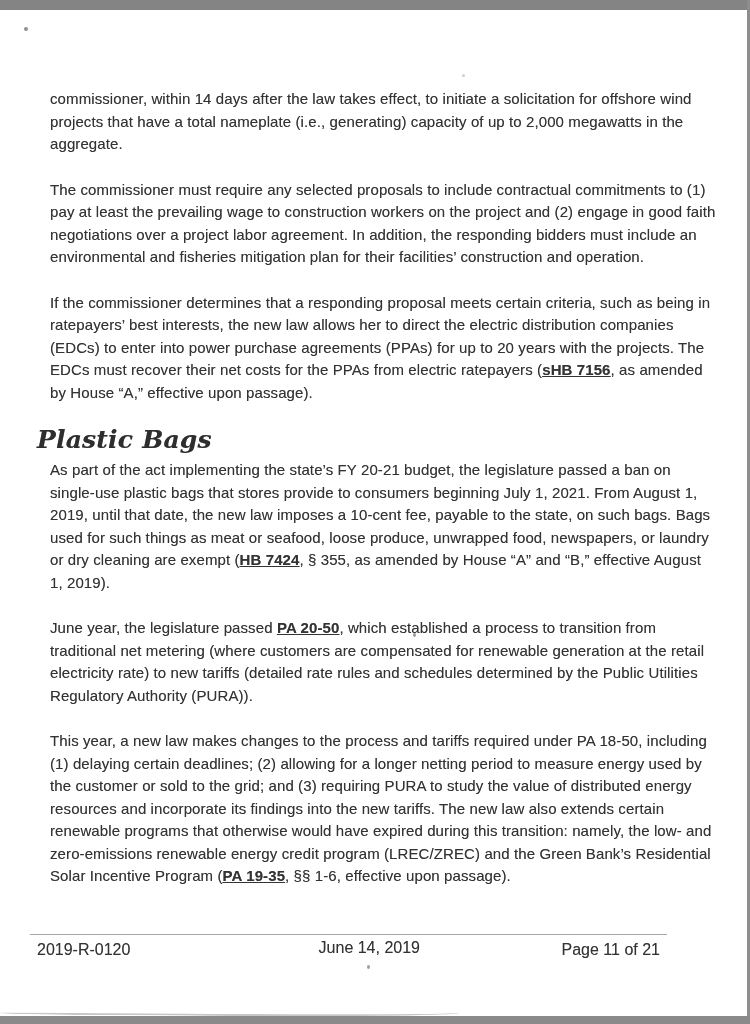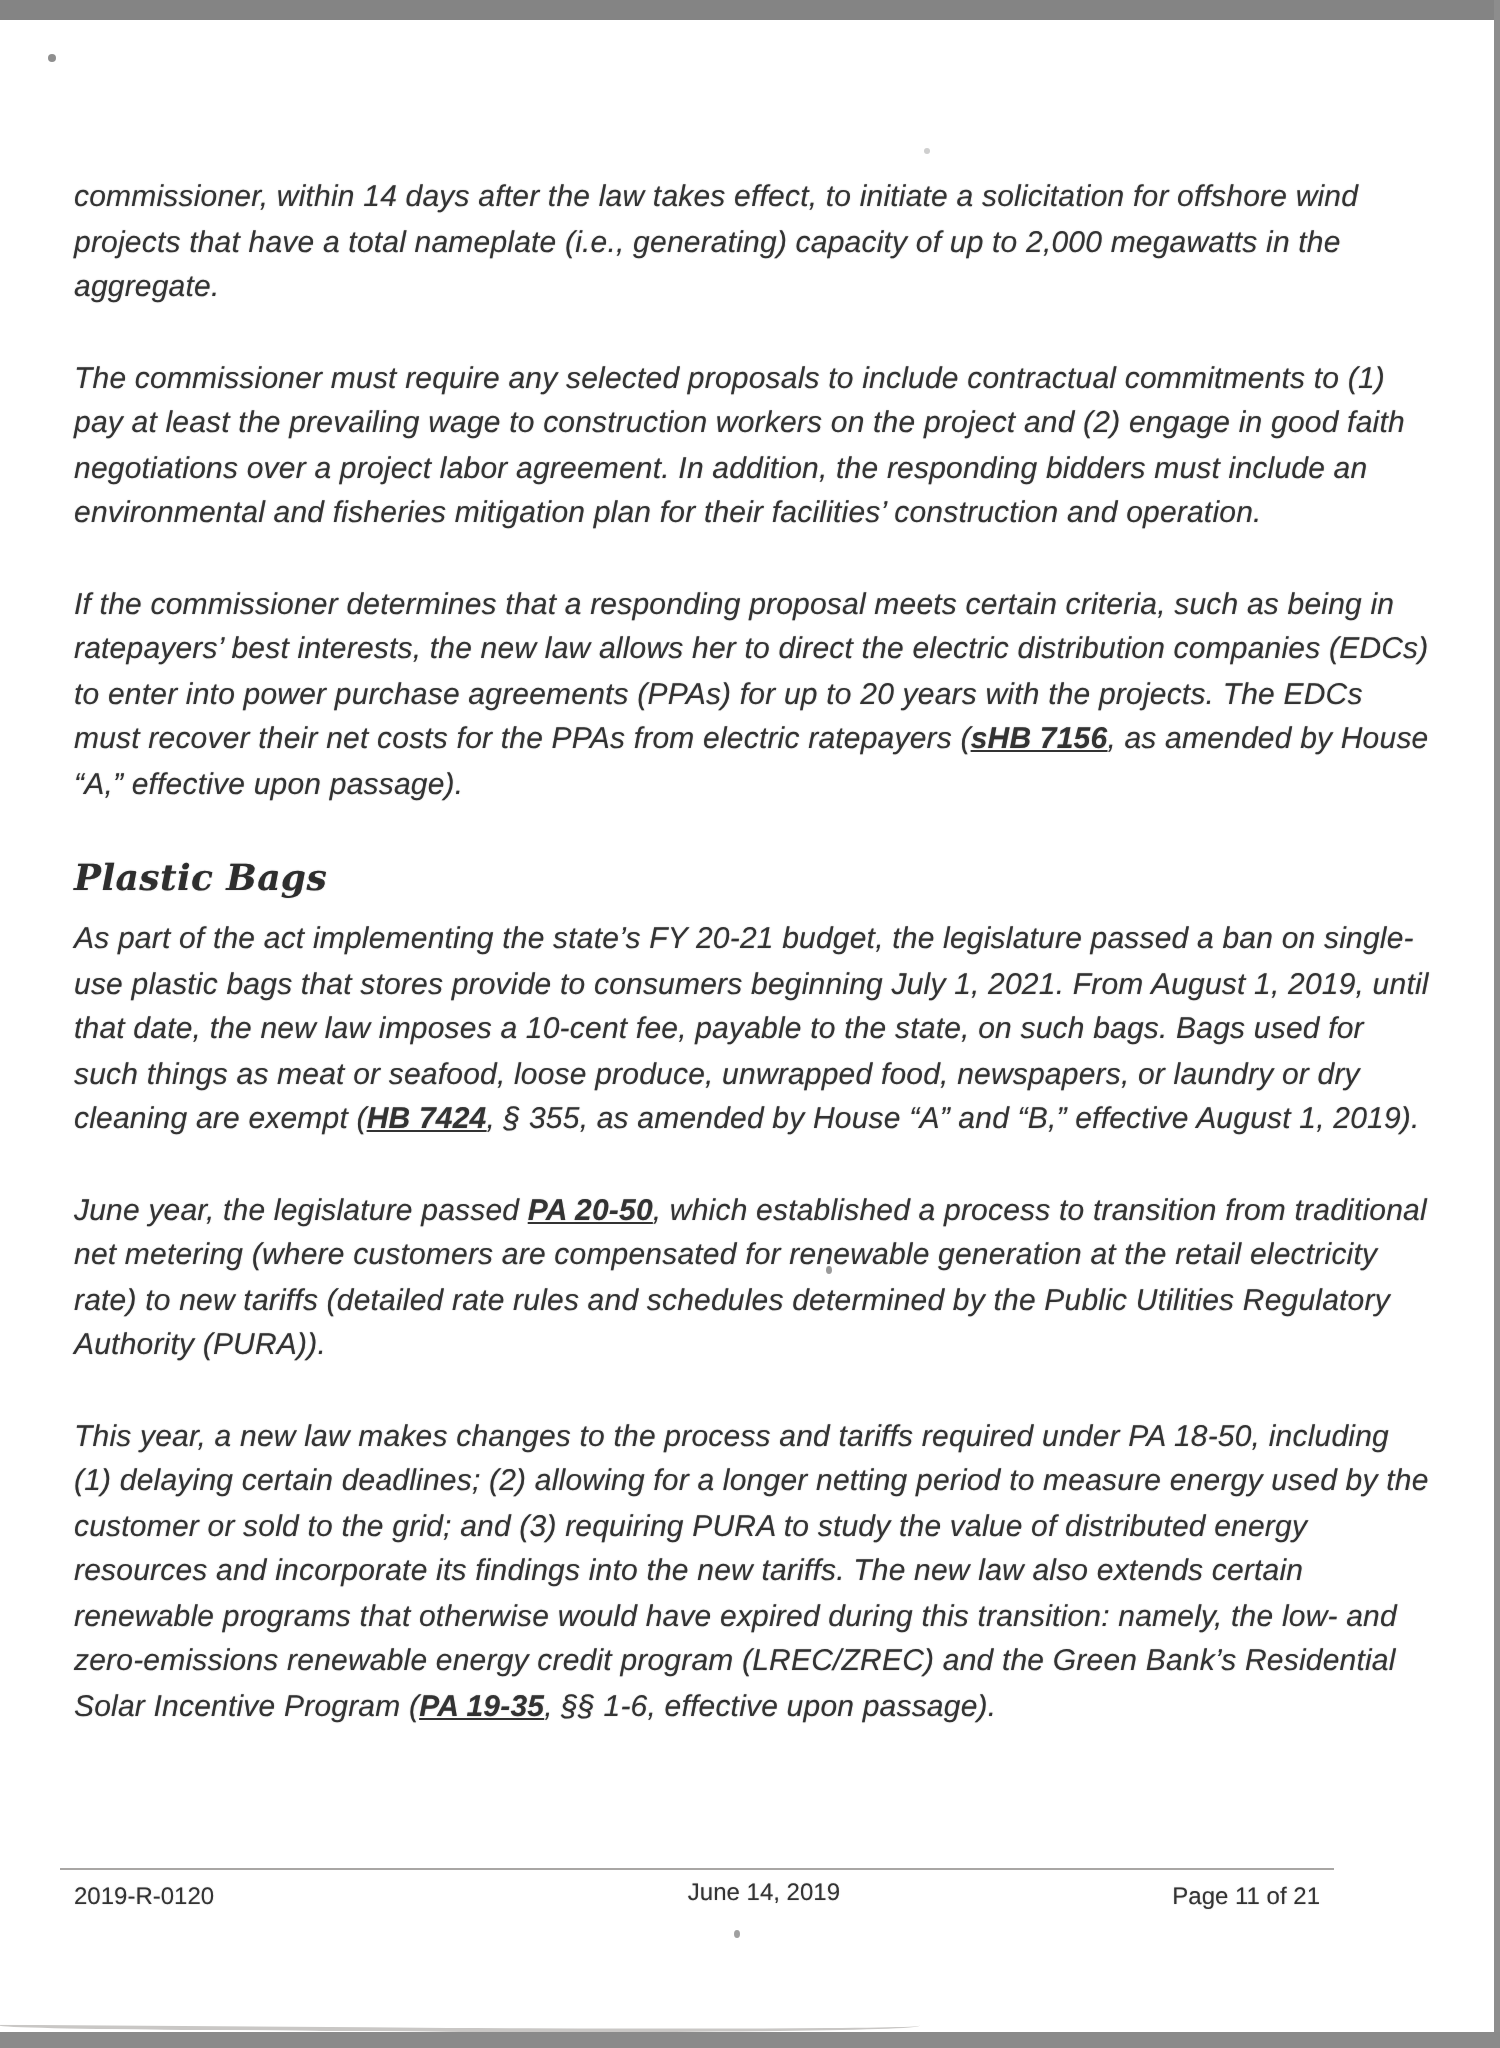--- a/index.html
+++ b/index.html
@@ -37,44 +37,44 @@
     position: absolute;
     left: 37px;
     top: 88px;
     width: 679px;
     color: #333333;
     font-size: 15px;
     line-height: 22.5px;
     letter-spacing: 0.1px;
     text-shadow: 0 0 0.6px rgba(40,40,40,0.45);
   }
-  .doc-content p { margin: 0 0 23px 0; font-style: italic; }
+  .doc-content p { margin: 0 0 23px 13px; }
   h2.section-heading {
     font-family: "DejaVu Serif", serif;
     font-style: italic;
     font-weight: bold;
-    font-size: 18px;
+    font-size: 25px;
     line-height: 26px;
     color: #2e2e2e;
     margin: 20px 0 6px 0;
     letter-spacing: 0.2px;
   }
   .ref {
     font-weight: bold;
     text-decoration: underline;
     color: inherit;
     cursor: pointer;
   }
   .footer-rule {
     position: absolute;
     left: 30px; top: 934px;
     width: 637px; height: 1px;
     background: #a8a6a4;
   }
-  .footer-text { position: absolute; font-size: 12px; color: #333; text-shadow: 0 0 0.6px rgba(40,40,40,0.4); }
+  .footer-text { position: absolute; font-size: 16px; color: #333; text-shadow: 0 0 0.6px rgba(40,40,40,0.4); }
   .footer-left   { left: 37px;  top: 941px; }
   .footer-center { left: 250px; top: 939px; width: 170px; text-align: right; }
   .footer-right  { top: 941px; right: 90px; text-align: right; }
 </style>
 </head>
 <body>
 
 <div class="scan-strip strip-top"></div>
 <div class="scan-strip strip-right"></div>
 <div class="scan-strip strip-bottom"></div>

